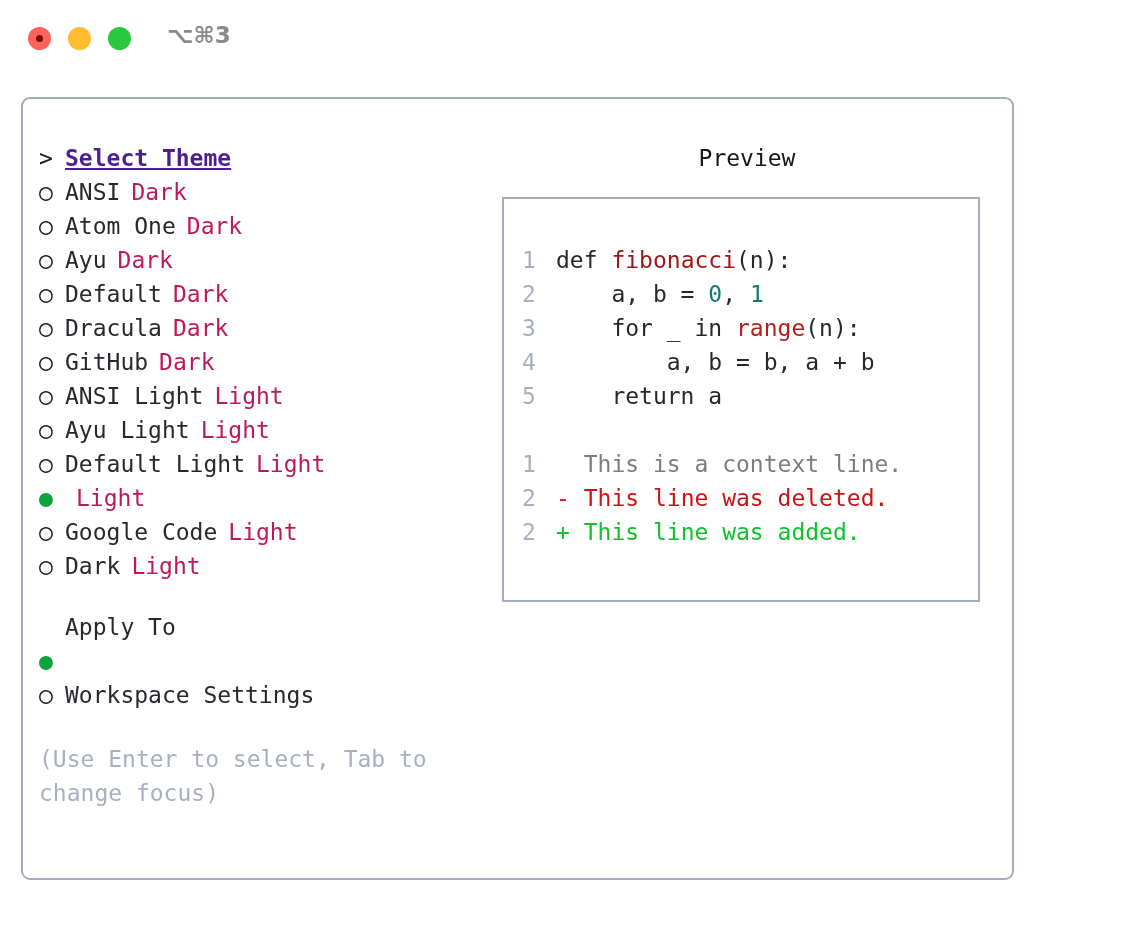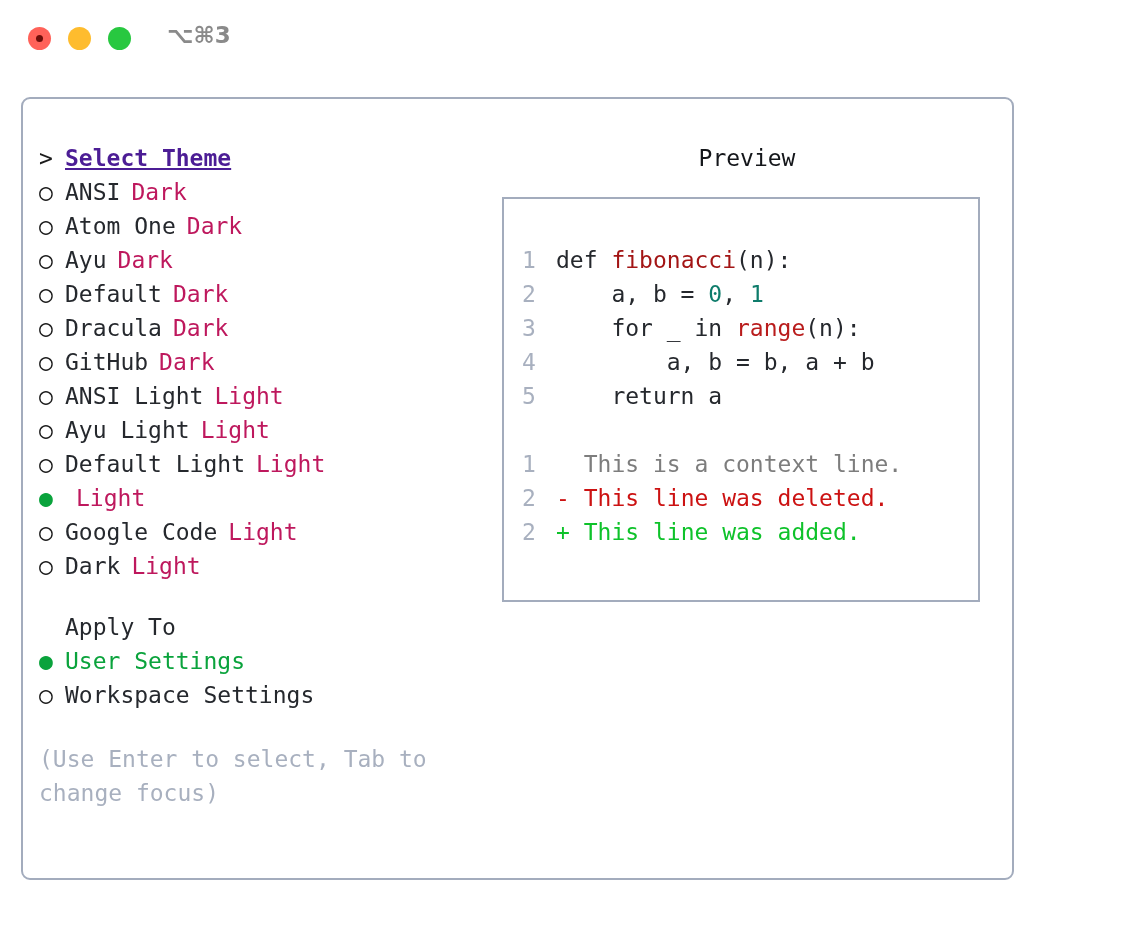--- a/index.html
+++ b/index.html
@@ -222,21 +222,21 @@
           <div class="list-line"><span class="marker selected">●</span><span class="theme-kind">Light</span></div>
           <div class="list-line"><span class="marker">○</span><span class="theme-name">Google Code</span><span class="theme-kind">Light</span></div>
           <div class="list-line"><span class="marker">○</span><span class="theme-name">Dark</span><span class="theme-kind">Light</span></div>
         </div>
 
       <div id="apply-block">
         <div class="list-line">
           <span class="marker empty"> </span><span class="theme-name">Apply To</span>
         </div>
         <div id="apply-options">
-            <div class="list-line"><span class="marker selected">●</span><span class="theme-name selected">User Settings</span></div>
+            <div class="list-line"><span class="marker selected">●</span></div>
             <div class="list-line"><span class="marker">○</span><span class="theme-name">Workspace Settings</span></div>
           </div>
       </div>
 
       <div id="hint-text">(Use Enter to select, Tab to change focus)</div>
     </div>
 
     <div id="preview-column">
       <div id="preview-title">Preview</div>
 

